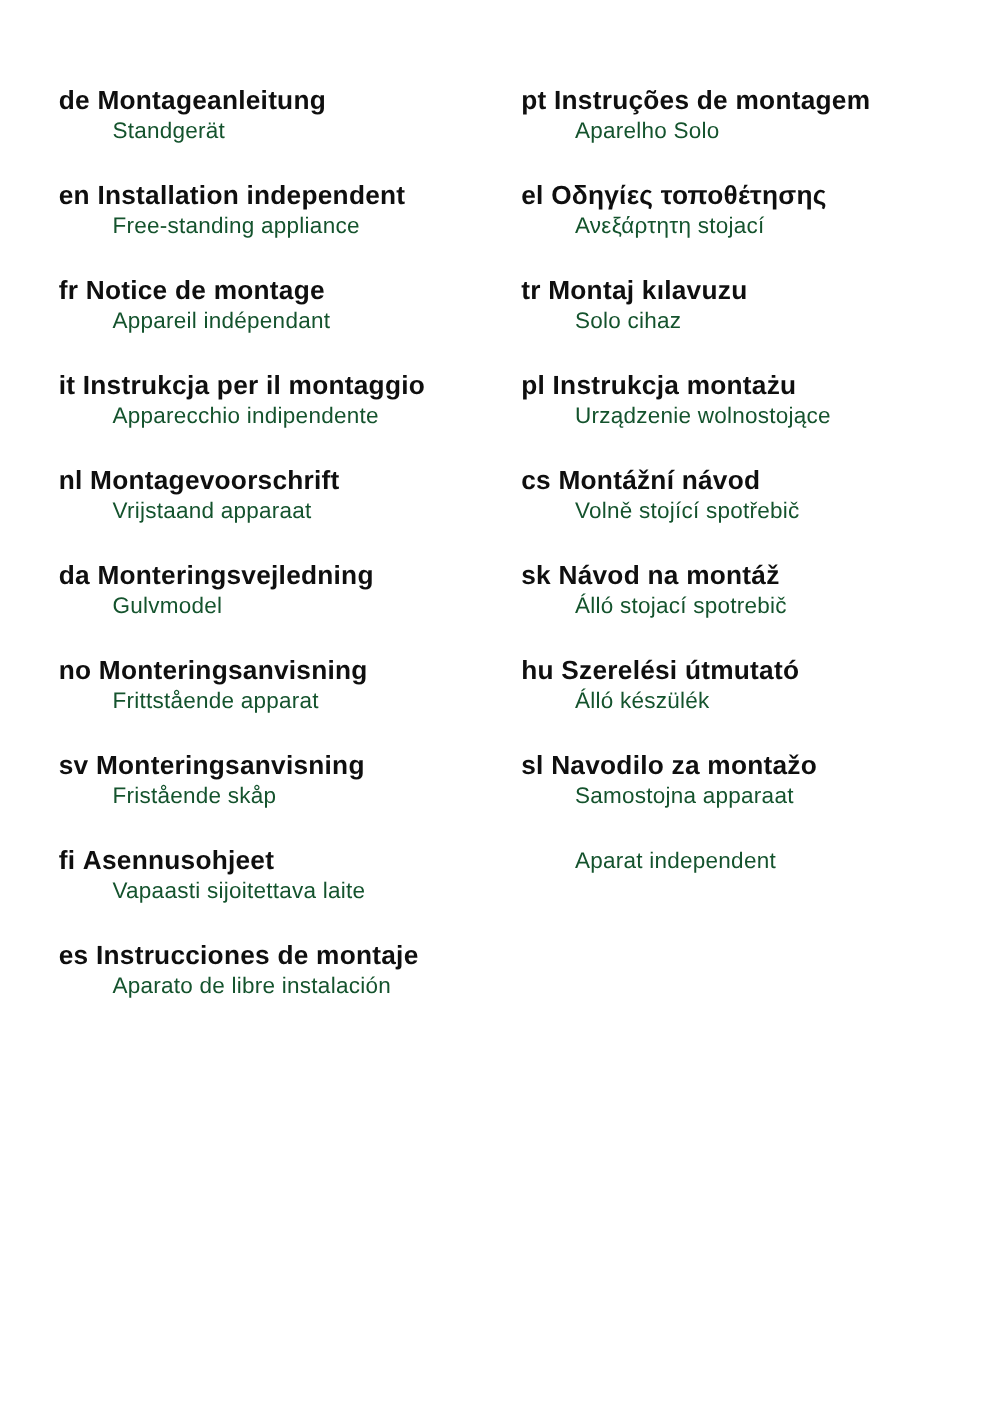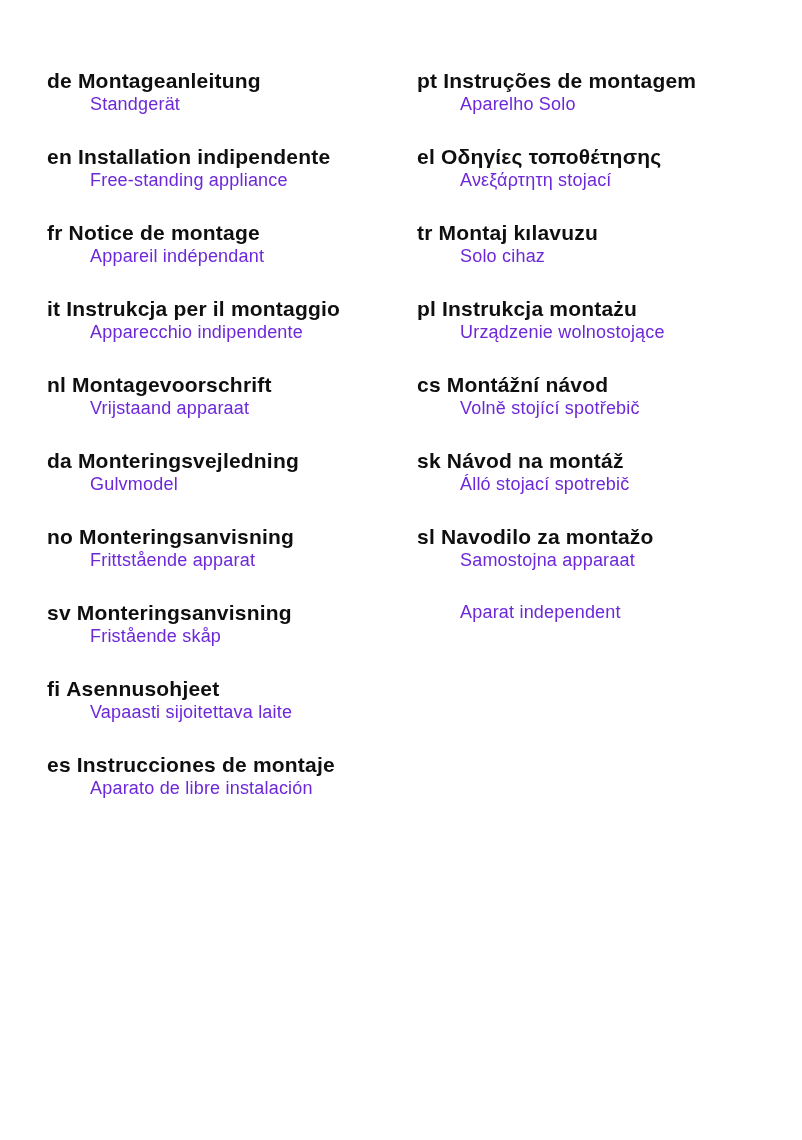--- a/index.html
+++ b/index.html
@@ -22,35 +22,35 @@
     font-weight: 700;
     letter-spacing: 0.2px;
   }
   .entry-heading { margin-left: 6px; }
   .entry-sub {
     font-size: 18px;
     line-height: 22px;
     padding-left: 43px;
     font-weight: 400;
     letter-spacing: 0.2px;
-    color: #6d28d9;
+    color: #14532d;
   }
 </style>
 </head>
 <body>
 
 <div class="page">
   <div class="col col-left">
   <div class="entry">
     <div class="entry-title"><span class="entry-code">de</span><span class="entry-heading">Montageanleitung</span></div>
     <div class="entry-sub">Standgerät</div>
   </div>
 
   <div class="entry">
-    <div class="entry-title"><span class="entry-code">en</span><span class="entry-heading">Installation indipendente</span></div>
+    <div class="entry-title"><span class="entry-code">en</span><span class="entry-heading">Installation independent</span></div>
     <div class="entry-sub">Free-standing appliance</div>
   </div>
 
   <div class="entry">
     <div class="entry-title"><span class="entry-code">fr</span><span class="entry-heading">Notice de montage</span></div>
     <div class="entry-sub">Appareil indépendant</div>
   </div>
 
   <div class="entry">
     <div class="entry-title"><span class="entry-code">it</span><span class="entry-heading">Instrukcja per il montaggio</span></div>
@@ -111,20 +111,24 @@
   <div class="entry">
     <div class="entry-title"><span class="entry-code">cs</span><span class="entry-heading">Montážní návod</span></div>
     <div class="entry-sub">Volně stojící spotřebič</div>
   </div>
 
   <div class="entry">
     <div class="entry-title"><span class="entry-code">sk</span><span class="entry-heading">Návod na montáž</span></div>
     <div class="entry-sub">Álló stojací spotrebič</div>
   </div>
 
+  <div class="entry">
+    <div class="entry-title"><span class="entry-code">hu</span><span class="entry-heading">Szerelési útmutató</span></div>
+    <div class="entry-sub">Álló készülék</div>
+  </div>
 
   <div class="entry">
     <div class="entry-title"><span class="entry-code">sl</span><span class="entry-heading">Navodilo za montažo</span></div>
     <div class="entry-sub">Samostojna apparaat</div>
   </div>
 
   <div class="entry">
     <div class="entry-sub">Aparat independent</div>
   </div>
 </div>

